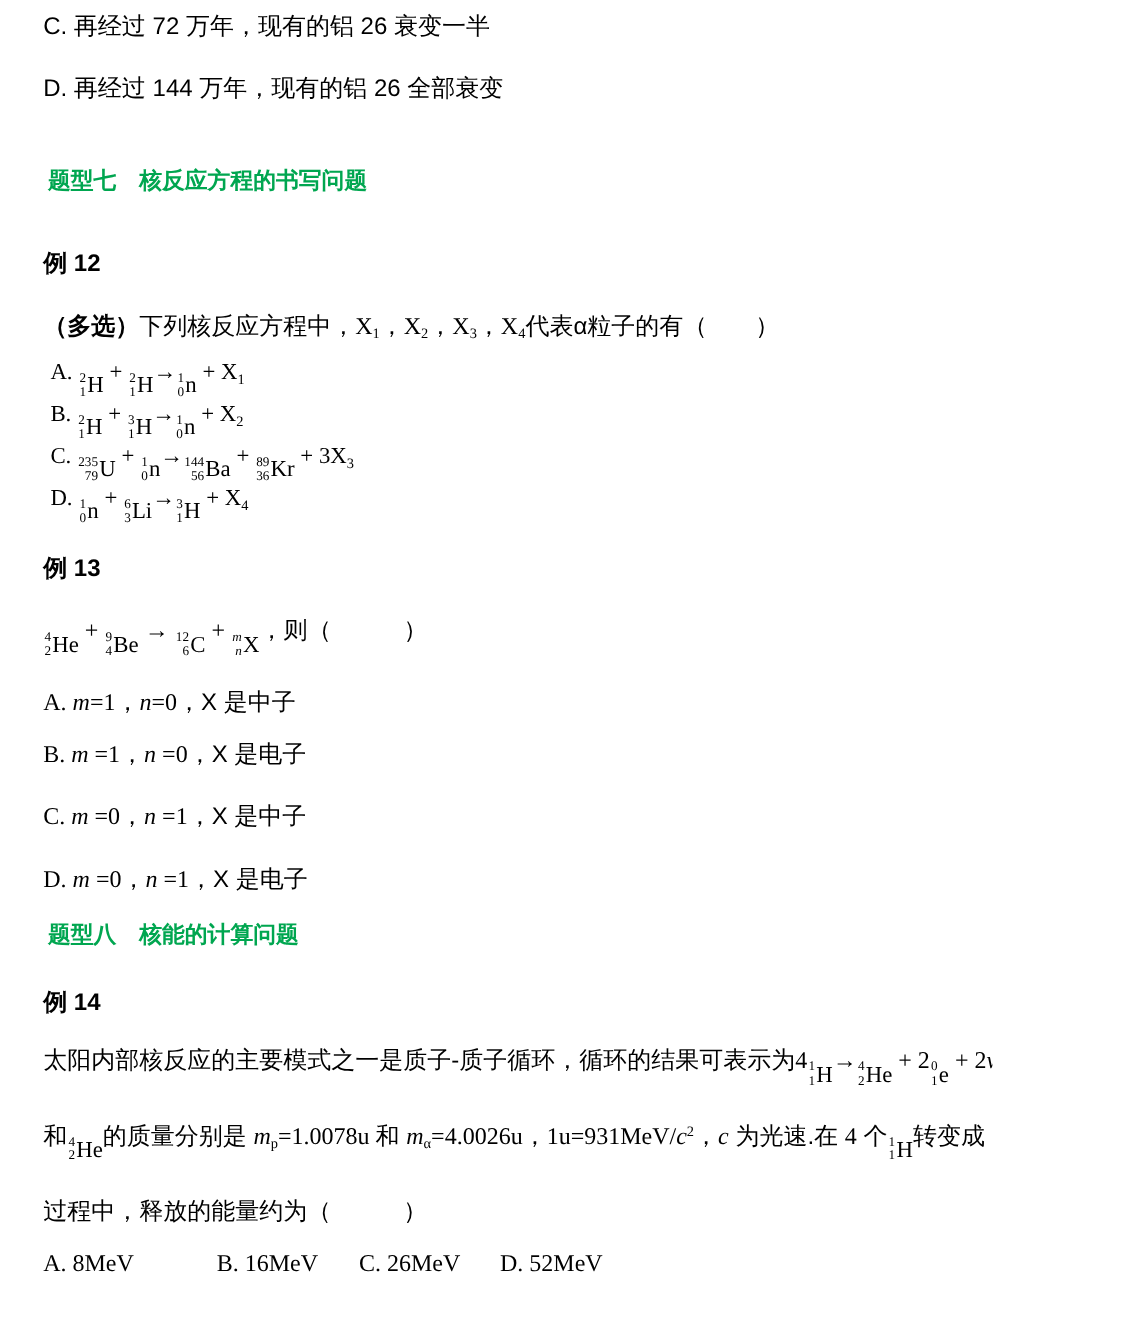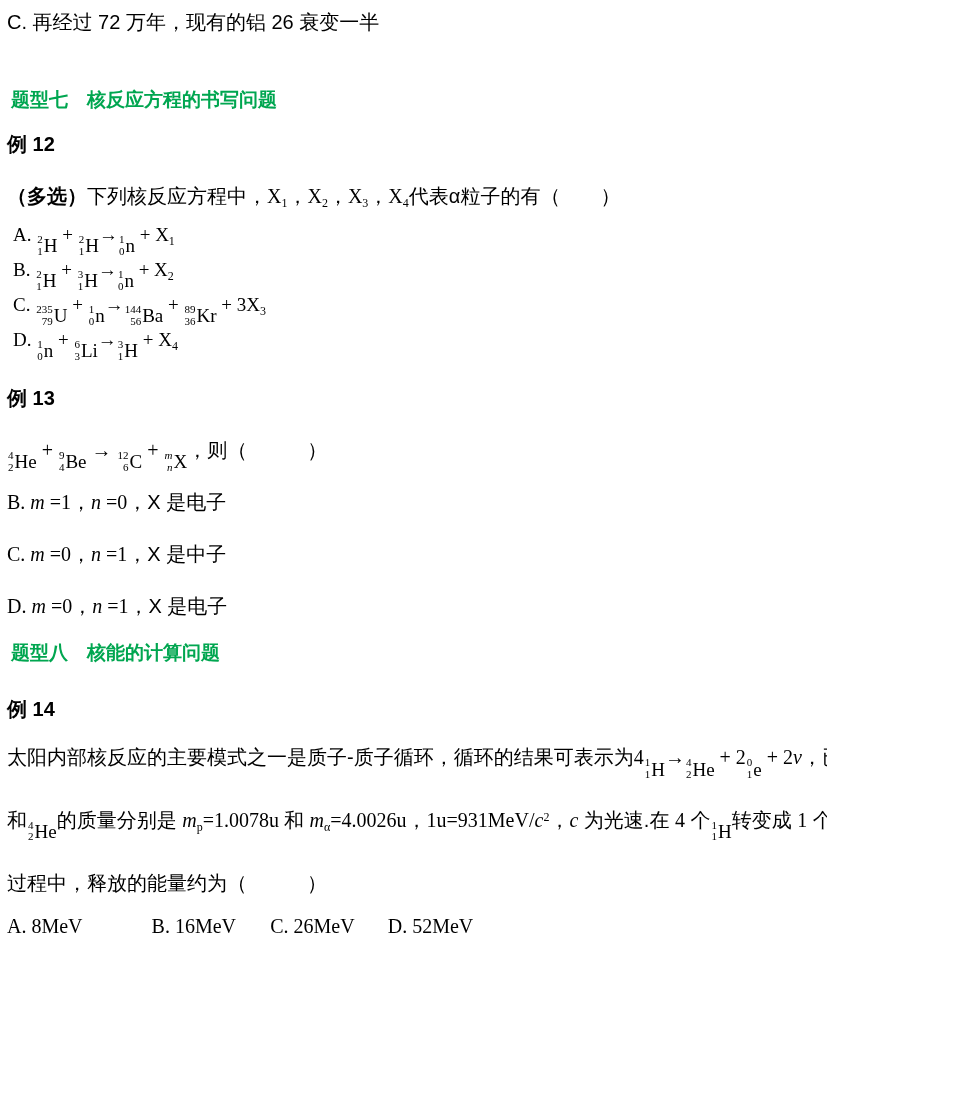--- a/index.html
+++ b/index.html
@@ -1,19 +1,19 @@
 <!DOCTYPE html>
 <html style="--heading-green: #00A650;"><head>
 <meta charset="utf-8">
 <style>
   html,body{margin:0;padding:0;background:#fff;}
   .page{
     width:827px;height:1104px;box-sizing:border-box;
     background:#fff;color:#000;
-    padding:8px 30px 0 7px;overflow:hidden;
+    padding:8px 30px 0 36px;overflow:hidden;
     font-family:"Liberation Sans",sans-serif;
     font-size:20px;line-height:28px;
   }
   .line{white-space:nowrap;}
   .serif{font-family:"Liberation Serif",serif;}
   .it{font-family:"Liberation Serif",serif;font-style:italic;}
   .b{font-weight:bold;font-family:Liberation Serif, serif;}
   .heading{
     margin:4px;font-size:19px;line-height:28px;font-weight:bold;
     color:var(--heading-green,#00A650);
@@ -41,24 +41,25 @@
   .optrow span:nth-child(1){width:139px;}
   .optrow span:nth-child(2){width:113px;}
   .optrow span:nth-child(3){width:112px;}
 </style>
 </head>
 <body>
 
 <div class="page">
 
   <div class="line">C. 再经过 72 万年，现有的铝 26 衰变一半</div>
+  <div class="line" style="margin-top:24px">D. 再经过 144 万年，现有的铝 26 全部衰变</div>
 
   <h2 class="heading" style="margin-top:50px">题型七　核反应方程的书写问题</h2>
 
-  <div class="line ex-label" style="margin-top:16px">例 12</div>
+  <div class="line ex-label" style="margin-top:40px">例 12</div>
   <div class="line" style="margin-top:24px"><span class="b">（多选）</span><span>下列核反应方程中，</span><span class="serif">X</span><sub>1</sub><span>，</span><span class="serif">X</span><sub>2</sub><span>，</span><span class="serif">X</span><sub>3</sub><span>，</span><span class="serif">X</span><sub>4</sub><span>代表α粒子的有（　　）</span></div>
   <div class="eqline" style="margin-top:12px"><span class="serif">A. </span><span class="nuc">
         <span class="st">
           <span>2</span>
           <span>1</span>
         </span>
         <span class="sym">H</span>
       </span><span class="serif"> + </span><span class="nuc">
         <span class="st">
           <span>2</span>
@@ -155,20 +156,21 @@
           <span>6</span>
         </span>
         <span class="sym">C</span>
       </span><span class="serif"> + </span><span class="nuc nit">
         <span class="st">
           <span>m</span>
           <span>n</span>
         </span>
         <span class="sym">X</span>
       </span><span>，则（　　　）</span></div>
+  <div class="line" style="margin-top:23px"><span class="serif">A. </span><span class="it">m</span><span class="serif">=1</span><span>，</span><span class="it">n</span><span class="serif">=0</span><span>，X 是中子</span></div>
   <div class="line" style="margin-top:15px"><span class="serif">B. </span><span class="it">m</span><span class="serif"> =1</span><span>，</span><span class="it">n</span><span class="serif"> =0</span><span>，X 是电子</span></div>
   <div class="line" style="margin-top:24px"><span class="serif">C. </span><span class="it">m</span><span class="serif"> =0</span><span>，</span><span class="it">n</span><span class="serif"> =1</span><span>，X 是中子</span></div>
   <div class="line" style="margin-top:24px"><span class="serif">D. </span><span class="it">m</span><span class="serif"> =0</span><span>，</span><span class="it">n</span><span class="serif"> =1</span><span>，X 是电子</span></div>
 
   <h2 class="heading" style="margin-top:19px">题型八　核能的计算问题</h2>
 
   <div class="line ex-label" style="margin-top:28px">例 14</div>
   <div class="line" style="margin-top:20px"><span>太阳内部核反应的主要模式之一是质子-质子循环，循环的结果可表示为</span><span class="serif">4</span><span class="nuc">
         <span class="st">
           <span>1</span>

